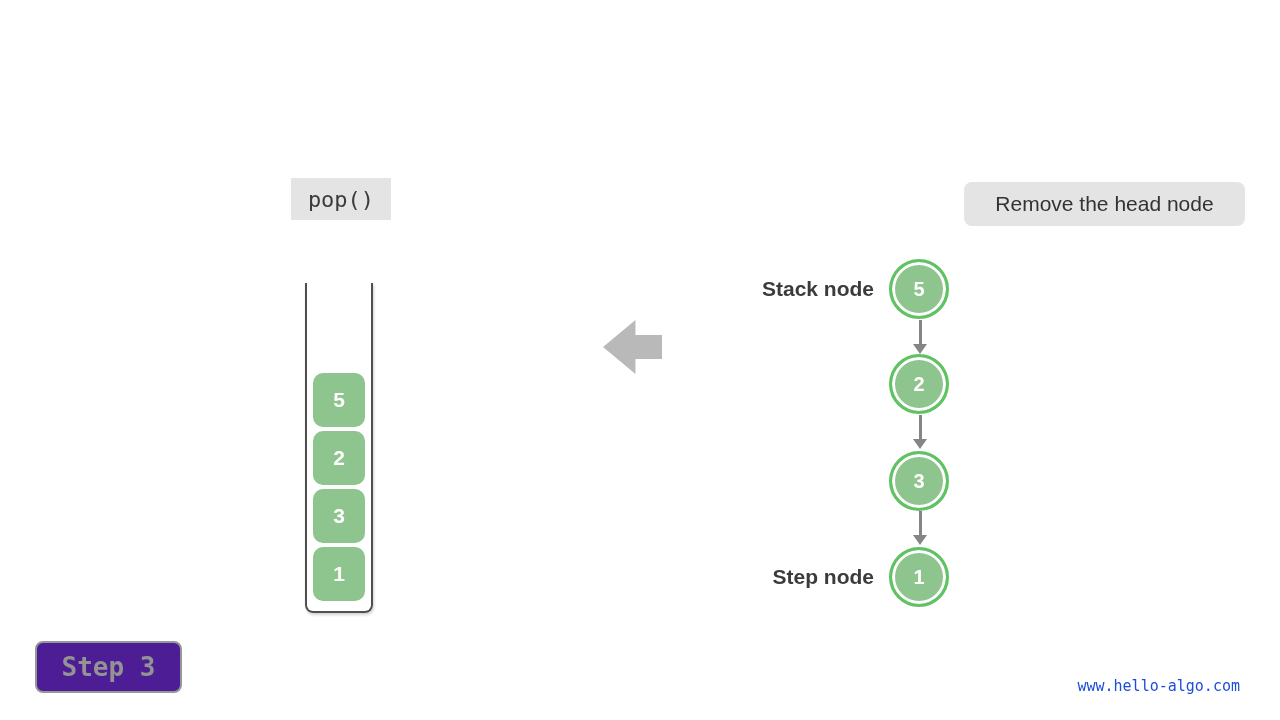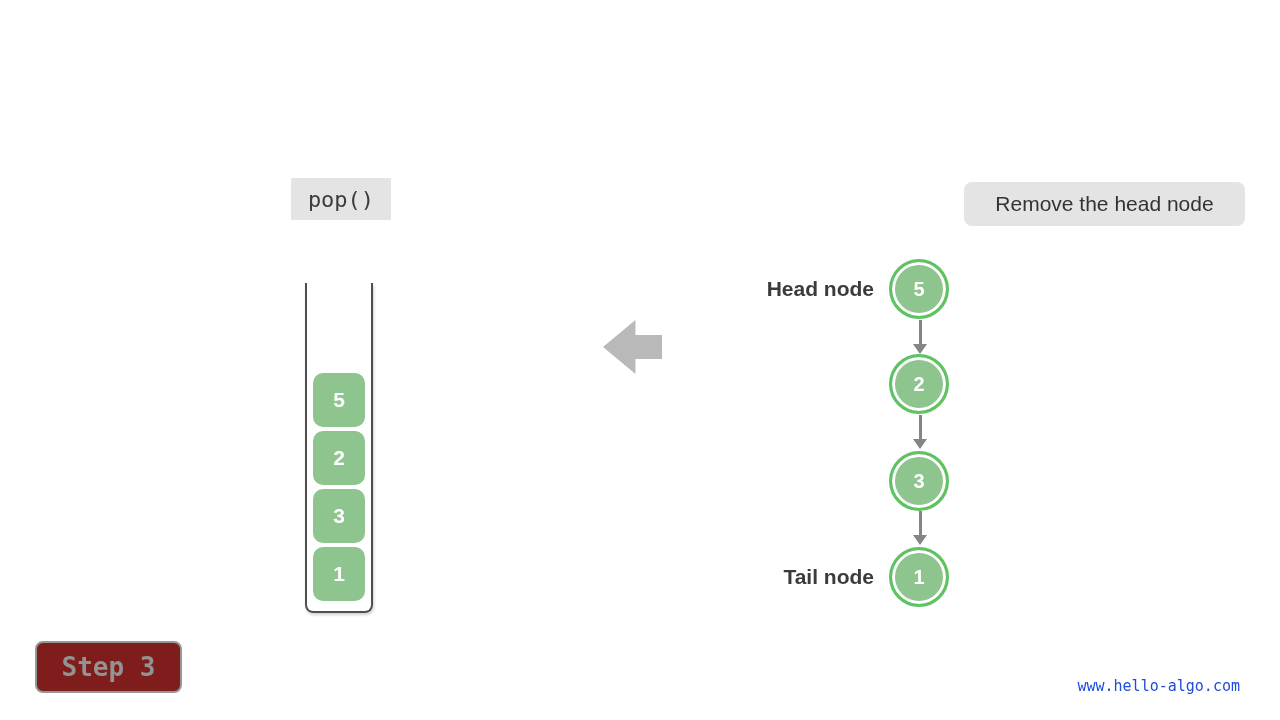--- a/index.html
+++ b/index.html
@@ -142,21 +142,21 @@
     line-height: 24px;
   }
   .node-label.head { top: 277px; }
   .node-label.tail { top: 565px; }
 
   
   .step-badge {
     position: absolute;
     left: 35px; top: 641px;
     width: 143px; height: 48px;
-    background: #7f1d1d;
+    background: #4c1d95;
     border: 2px solid #979797;
     border-radius: 8px;
     display: flex;
     align-items: center;
     justify-content: center;
     font-size: 26px;
     font-weight: bold;
     color: #939393;
   }
 
@@ -180,23 +180,23 @@
   <div class="stack-container">
     <div class="stack-item">5</div>
     <div class="stack-item">2</div>
     <div class="stack-item">3</div>
     <div class="stack-item">1</div>
   </div>
 
   <div class="block-arrow"></div>
 
 
-  <div class="node-label head">Head node</div>
-
-  <div class="node-label tail">Tail node</div>
+  <div class="node-label head">Stack node</div>
+
+  <div class="node-label tail">Step node</div>
 
   <div class="ll-node n0">5</div>
   <div class="ll-arrow a0">
     <div class="line"></div>
     <div class="head"></div>
   </div>
   <div class="ll-node n1">2</div>
   <div class="ll-arrow a1">
     <div class="line"></div>
     <div class="head"></div>

